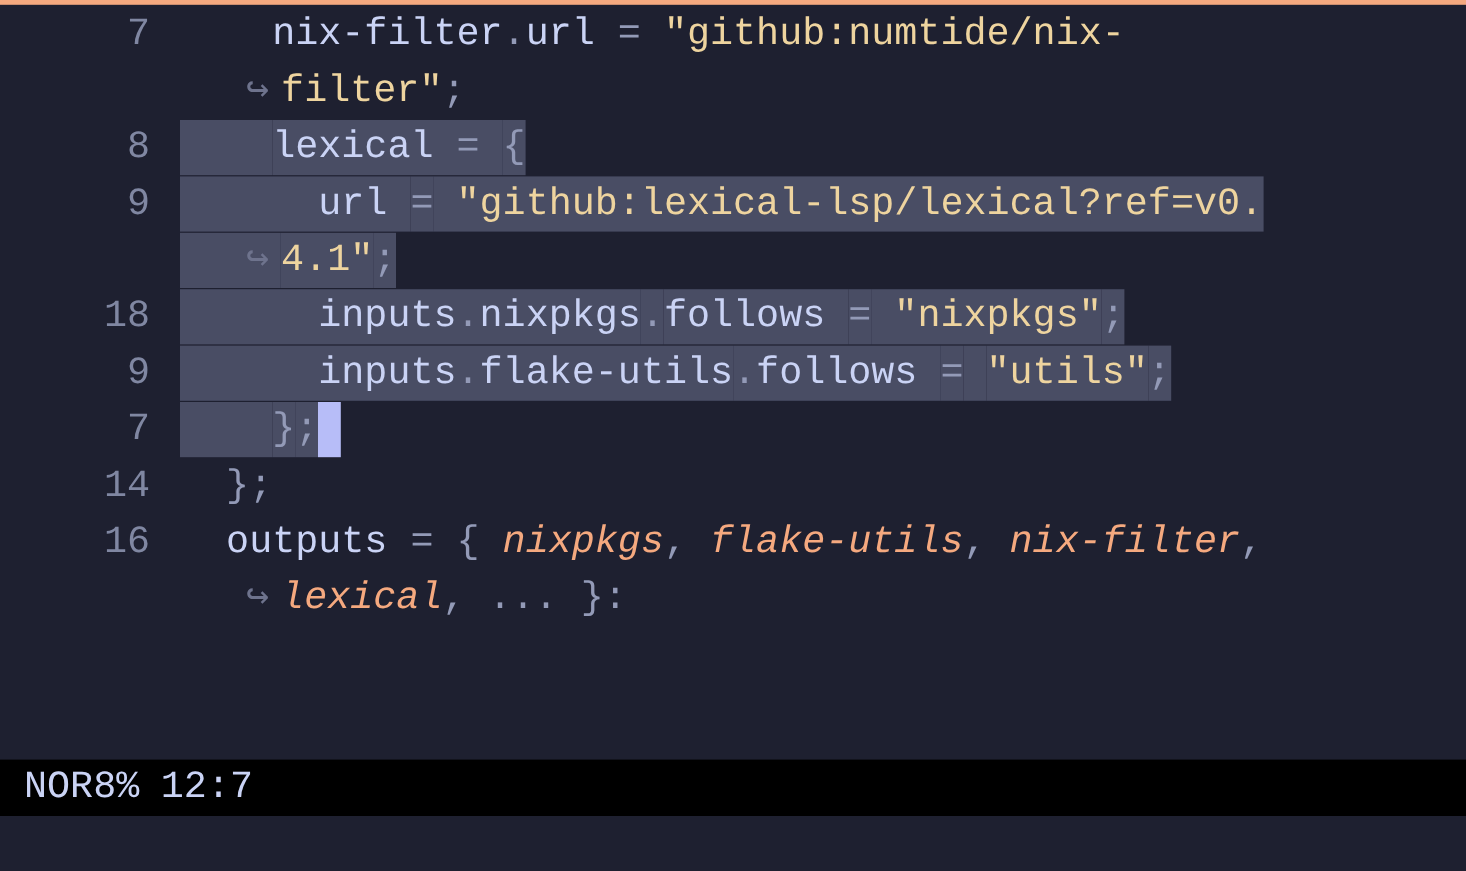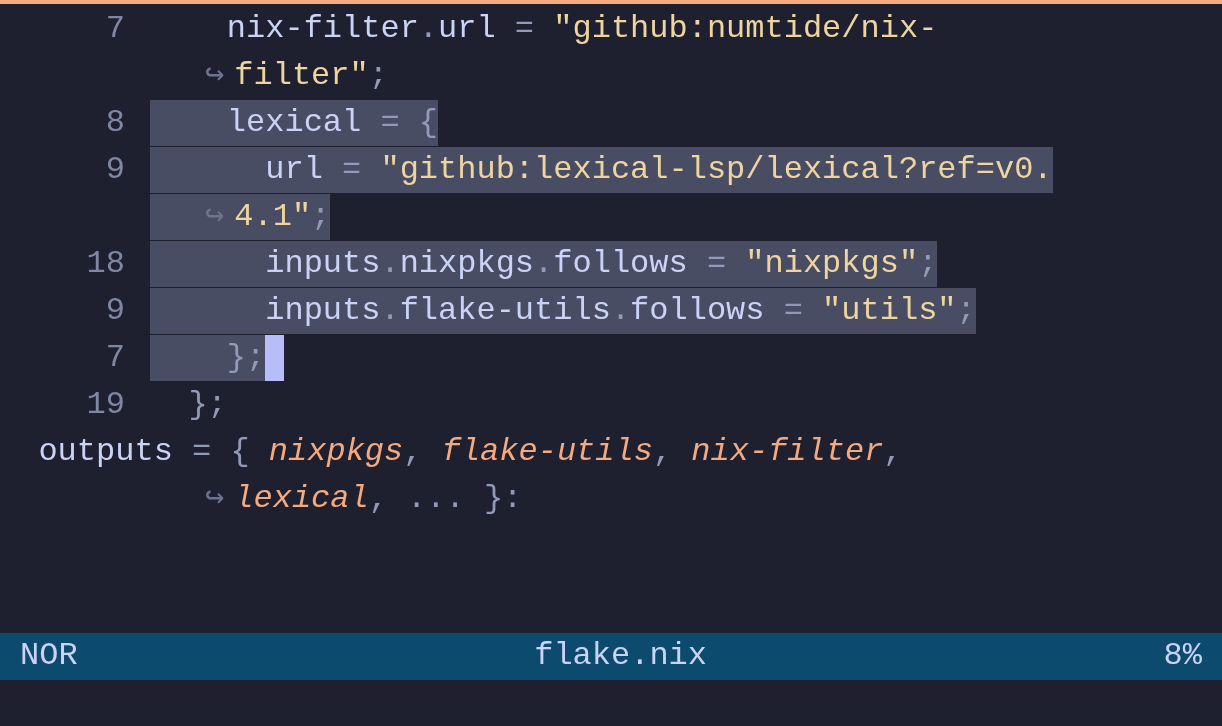--- a/index.html
+++ b/index.html
@@ -66,21 +66,21 @@
       background: #b7bdf8;
       color: #1e2030;
       white-space: pre;
     }
     .statusbar {
       position: absolute;
       bottom: 46px;
       left: 0;
       right: 0;
       height: 47px;
-      background: #0c4a6e;
+      background: #000000;
       color: #cad3f5;
       display: flex;
       align-items: center;
       padding: 0 20px;
       font-size: 32px;
     }
     .status-left { display: flex; gap: 18px; }
     .status-center { flex: 1; text-align: center; }
     .status-right { display: flex; gap: 18px; }
     .bottom-pad {
@@ -125,37 +125,36 @@
     </div>
     <div class="line">
       <div class="gutter">9</div>
       <div class="code"><span class="seg t-plain sel">      </span><span class="seg t-ident sel">inputs</span><span class="seg t-punct sel">.</span><span class="seg t-ident sel">flake-utils</span><span class="seg t-punct sel">.</span><span class="seg t-ident sel">follows </span><span class="seg t-punct sel">=</span><span class="seg t-plain sel"> </span><span class="seg t-string sel">"utils"</span><span class="seg t-punct sel">;</span></div>
     </div>
     <div class="line">
       <div class="gutter">7</div>
       <div class="code"><span class="seg t-plain sel">    </span><span class="seg t-punct sel">}</span><span class="seg t-punct sel">;</span><span class="seg cursor"> </span></div>
     </div>
     <div class="line">
-      <div class="gutter">19</div>
+      <div class="gutter">14</div>
       <div class="code"><span class="seg t-plain">  </span><span class="seg t-punct">};</span></div>
     </div>
     <div class="line">
+      <div class="gutter">16</div>
       <div class="code"><span class="seg t-plain">  </span><span class="seg t-ident">outputs </span><span class="seg t-punct">=</span><span class="seg t-plain"> </span><span class="seg t-punct">{</span><span class="seg t-plain"> </span><span class="seg t-param">nixpkgs</span><span class="seg t-punct">,</span><span class="seg t-plain"> </span><span class="seg t-param">flake-utils</span><span class="seg t-punct">,</span><span class="seg t-plain"> </span><span class="seg t-param">nix-filter</span><span class="seg t-punct">,</span></div>
     </div>
     <div class="line wrap-line">
       <div class="gutter"> </div>
       <div class="code"><span class="wrap-indent">↪</span><span class="seg t-param">lexical</span><span class="seg t-punct">,</span><span class="seg t-plain"> </span><span class="seg t-punct">...</span><span class="seg t-plain"> </span><span class="seg t-punct">}:</span></div>
     </div>
   </div>
 
 <div class="statusbar">
   <div class="status-left">
     <span>NOR</span>
   </div>
-  <div class="status-center">
-    <span>flake.nix</span>
-  </div>
   <div class="status-right">
     <span>8%</span>
+    <span>12:7</span>
   </div>
 </div>
 
 <div class="bottom-pad"></div>
 
 </body></html>

